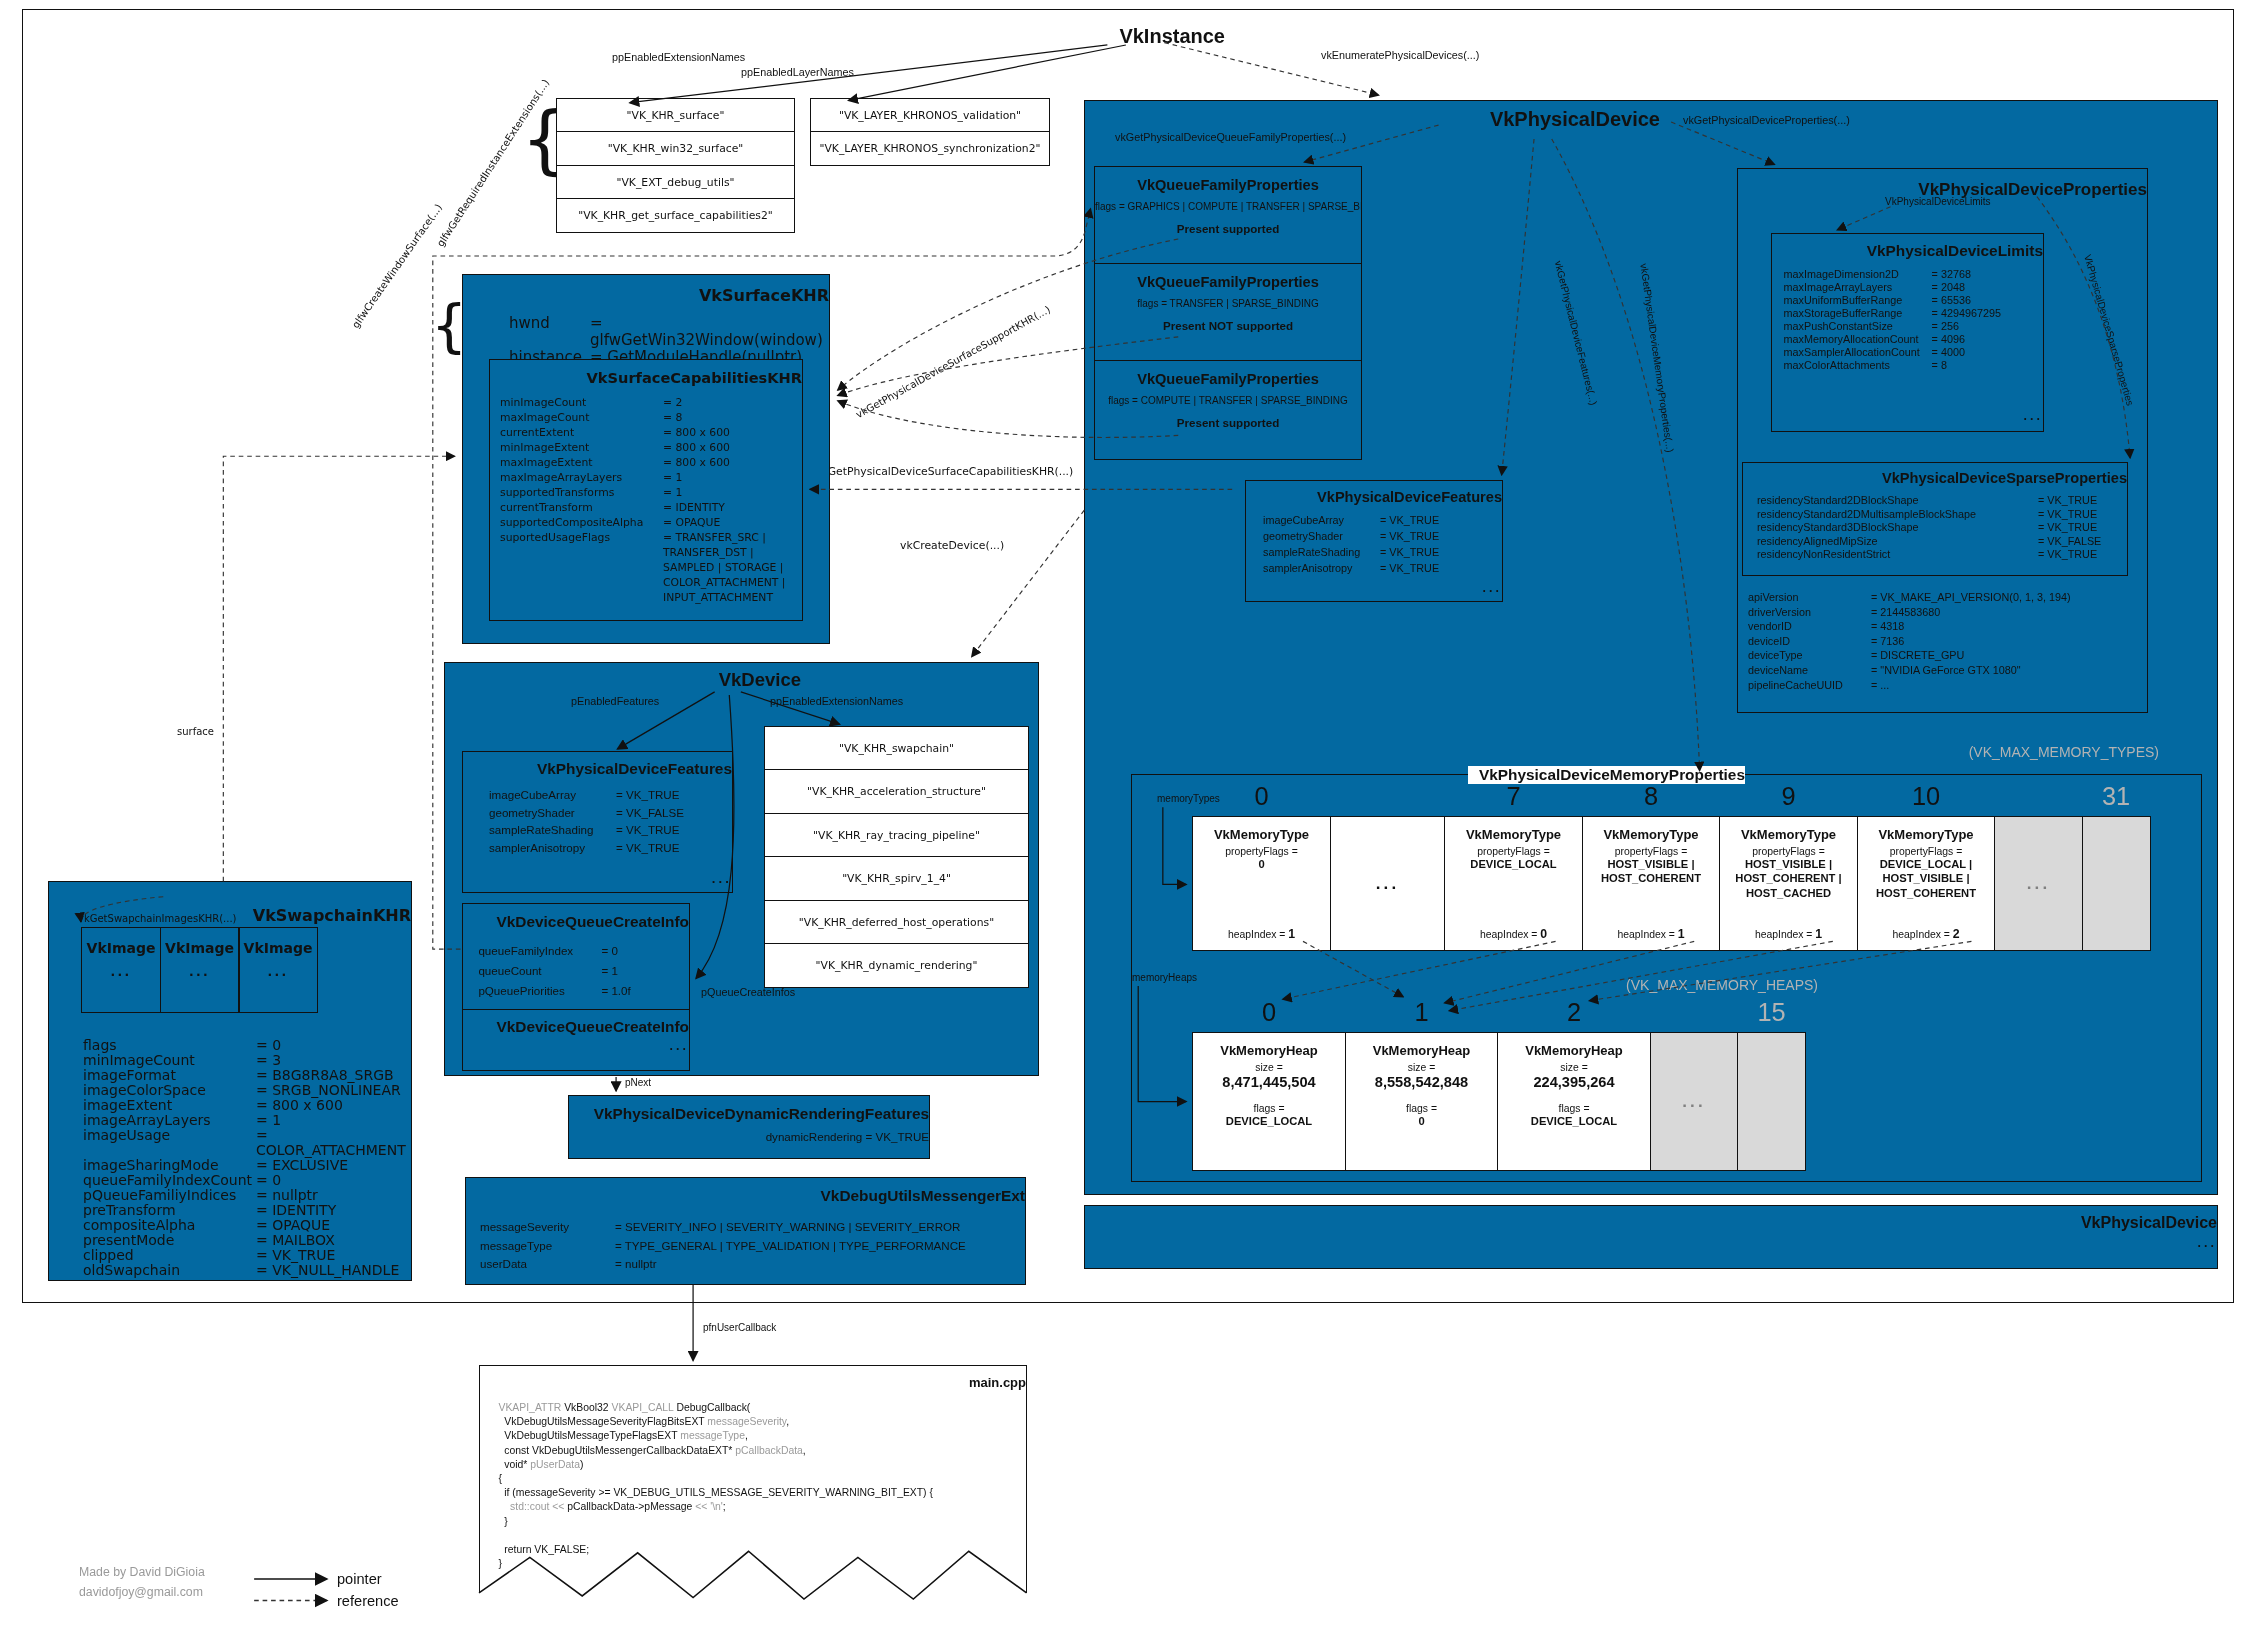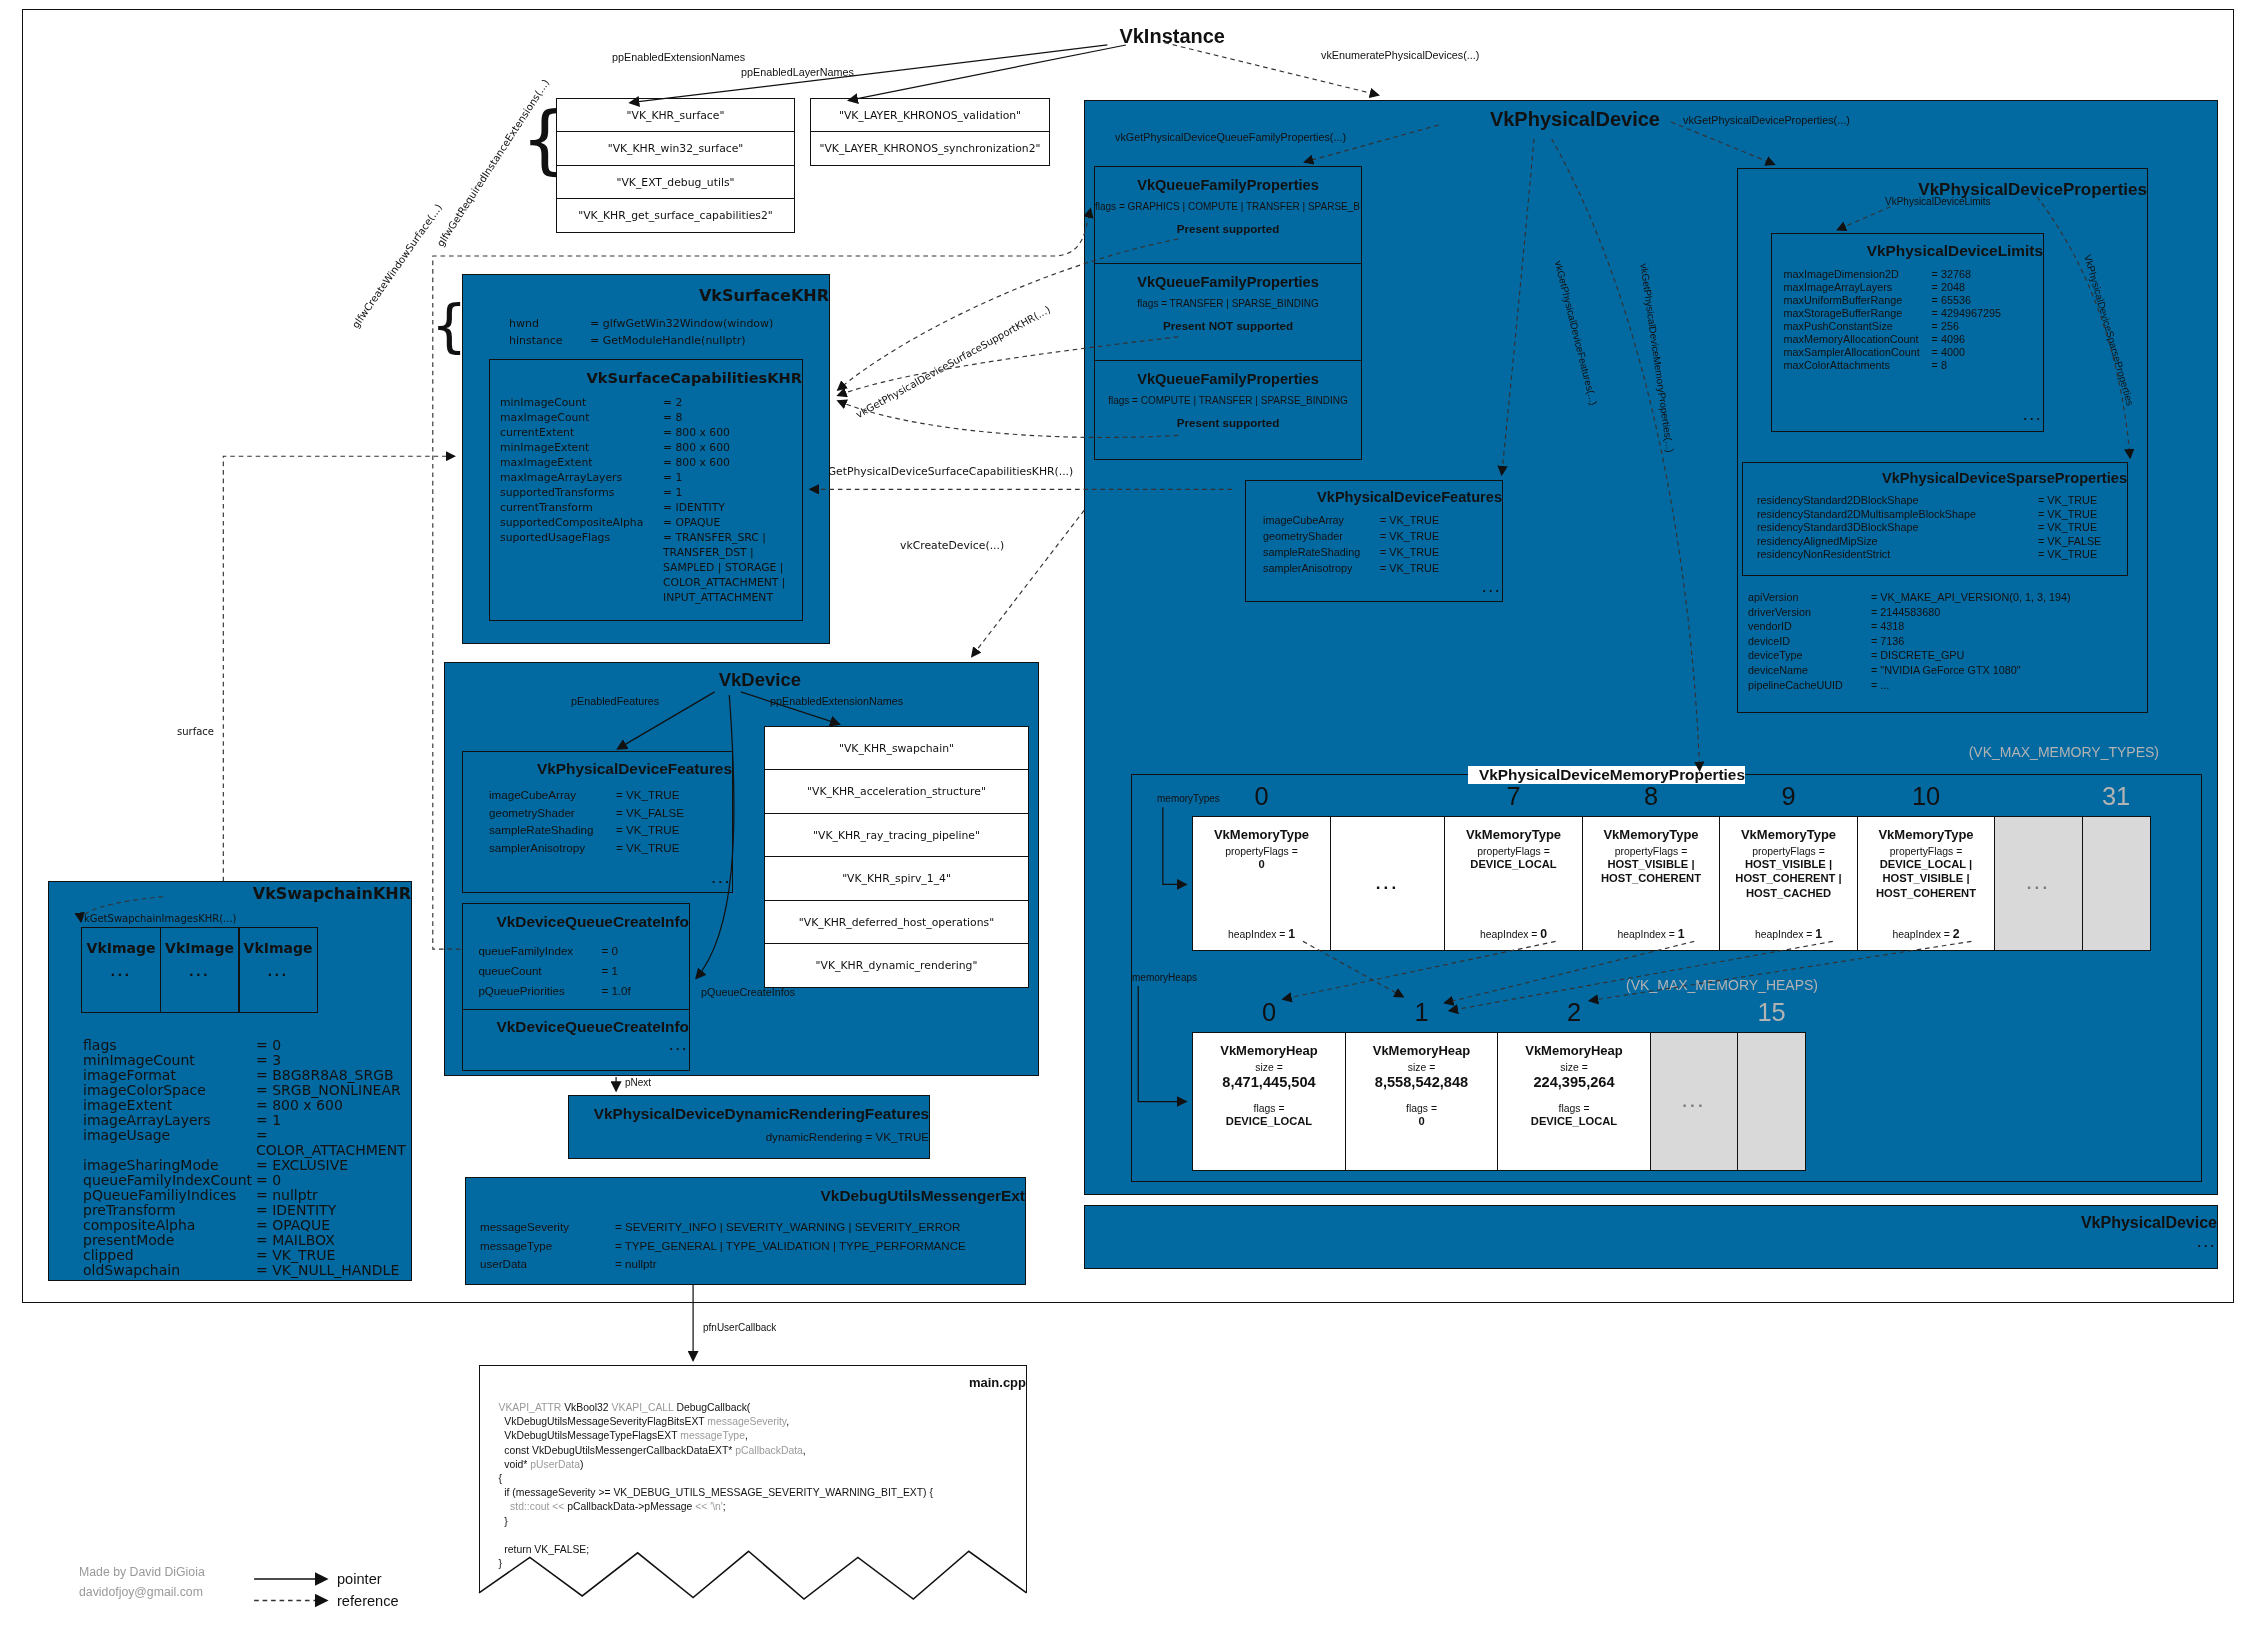--- a/index.html
+++ b/index.html
@@ -334,21 +334,21 @@
     <div class="ttl" style="margin-top:7.7px;font-size:16px">VkPhysicalDevice</div>
     <div class="ttl dots" style="font-size:12.3px;margin-top:4.6px">...</div>
   </div>
 
   <div class="brace" style="left:431px;top:297px;font-size:57px;line-height:57px">{</div>
   <div class="lbl rot hum sm" style="left:397px;top:266px;transform:translate(-50%,-50%) rotate(-55deg)">glfwCreateWindowSurface(...)</div>
   <div class="lbl hum sm" style="left:177px;top:726px">surface</div>
 
   <div class="box hum" style="left:462px;top:274px;width:368px;height:370px;--nw:81px">
     <div class="ttl" style="margin-top:10.8px;font-size:16px">VkSurfaceKHR</div>
-    <div class="abs" style="left:46px;top:40px;right:21px;font-size:11px;line-height:17px">
+    <div class="abs" style="left:46px;top:40px;right:21px;font-size:15px;line-height:17px">
         <div class="frow">
           <span class="fname">hwnd</span>
           <span class="fval">= glfwGetWin32Window(window)</span>
         </div>
         <div class="frow">
           <span class="fname">hinstance</span>
           <span class="fval">= GetModuleHandle(nullptr)</span>
         </div>
       </div>
     <div class="box" style="left:26px;top:84px;width:314px;height:262px;--nw:163px">
@@ -457,21 +457,21 @@
   <div class="abs hum" style="left:764px;top:727px;width:265px">
       <div class="lrow" style="height: 45px; font-size: 10.8px;">"VK_KHR_swapchain"</div>
       <div class="lrow" style="height: 45px; font-size: 10.8px;">"VK_KHR_acceleration_structure"</div>
       <div class="lrow" style="height: 45px; font-size: 10.8px;">"VK_KHR_ray_tracing_pipeline"</div>
       <div class="lrow" style="height: 45px; font-size: 10.8px;">"VK_KHR_spirv_1_4"</div>
       <div class="lrow" style="height: 45px; font-size: 10.8px;">"VK_KHR_deferred_host_operations"</div>
       <div class="lrow" style="height: 45px; font-size: 10.8px;">"VK_KHR_dynamic_rendering"</div>
     </div>
 
   <div class="box hum" style="left:48px;top:881px;width:364px;height:400px;--nw:173px">
-    <div class="ttl" style="margin-top:2px;font-size:16px">VkSwapchainKHR</div>
+    <div class="ttl" style="margin-top:24px;font-size:16px">VkSwapchainKHR</div>
     <div class="lbl sm" style="left:29px;top:31px">vkGetSwapchainImagesKHR(...)</div>
     <div class="abs" style="left:32px;top:45px;display:flex">
         <div class="imgcell">
           <div class="it">VkImage</div>
           <div class="id dots">...</div>
         </div>
         <div class="imgcell">
           <div class="it">VkImage</div>
           <div class="id dots">...</div>
         </div>

